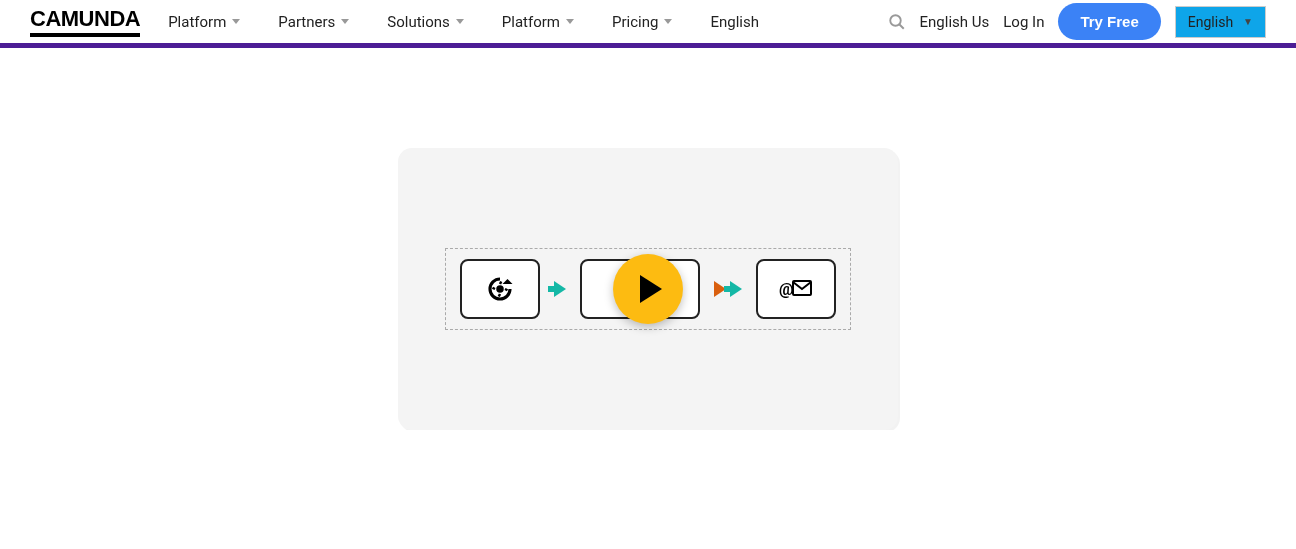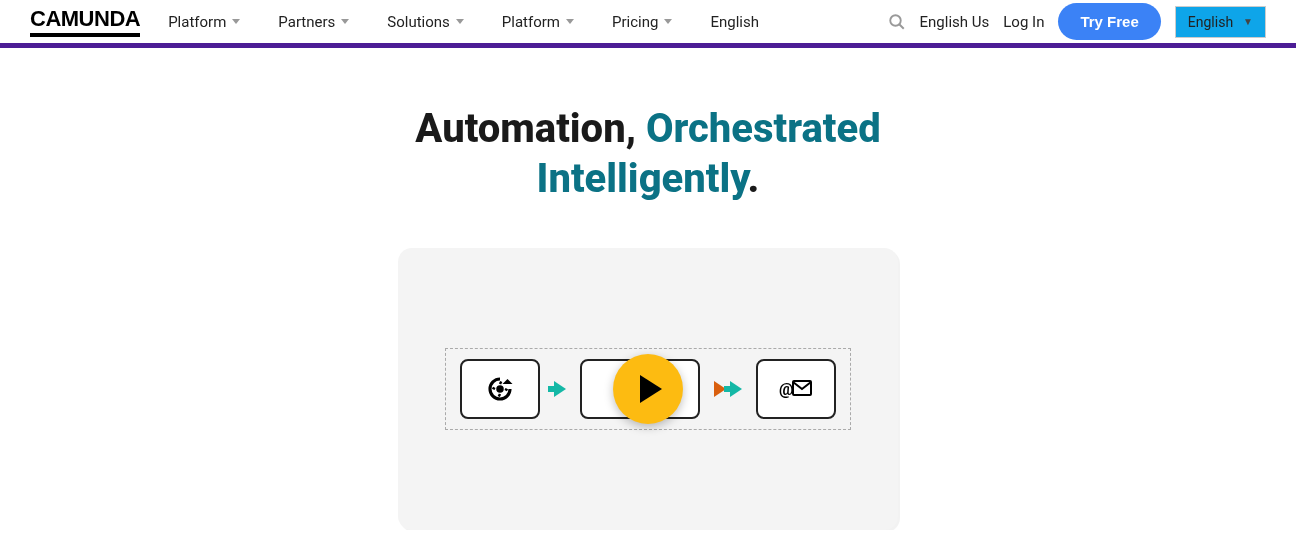--- a/index.html
+++ b/index.html
@@ -223,24 +223,20 @@
     <span class="link">Log In</span>
     <button class="btn-primary">Try Free</button>
     <div class="lang-select">
       <span>English</span>
       <span class="lang-caret">▼</span>
     </div>
   </div>
 </header>
 
 <section class="hero">
-  <h1>
-    <span>Automation, </span><span class="accent">Orchestrated</span><br>
-    <span class="accent">Intelligently</span><span>.</span>
-  </h1>
 
   <div class="video-card">
     <div class="flow-strip">
       <div class="flow-box">
         <svg width="30" height="30" viewBox="0 0 24 24">
           <path d="M12 4 a8 8 0 1 0 8 8" fill="none" stroke="#000" stroke-width="2.5"></path>
           <polygon points="18,4 22,8 14,8" fill="#000"></polygon>
           <circle cx="12" cy="12" r="3" fill="#000"></circle>
           <path d="M12 8 l1 -2 M12 16 l-1 2 M8 12 l-2 -1 M16 12 l2 1" stroke="#000" stroke-width="2"></path>
         </svg>

